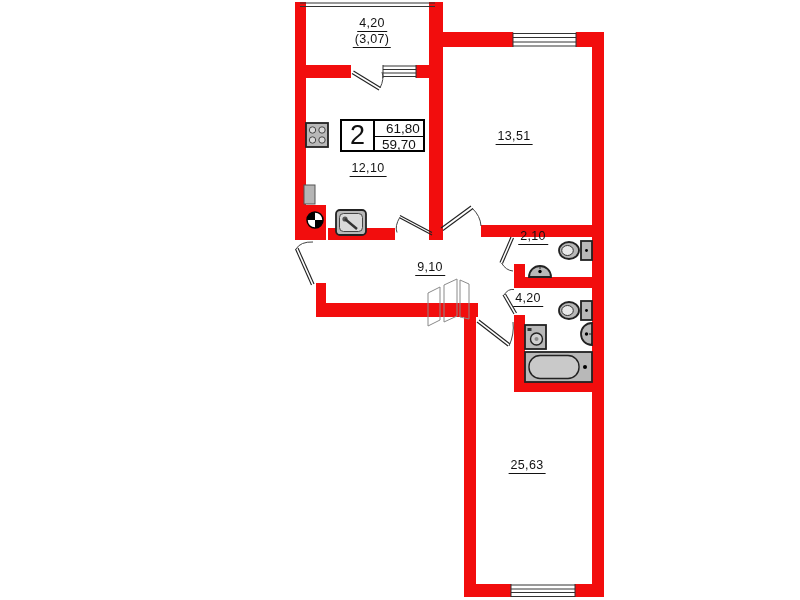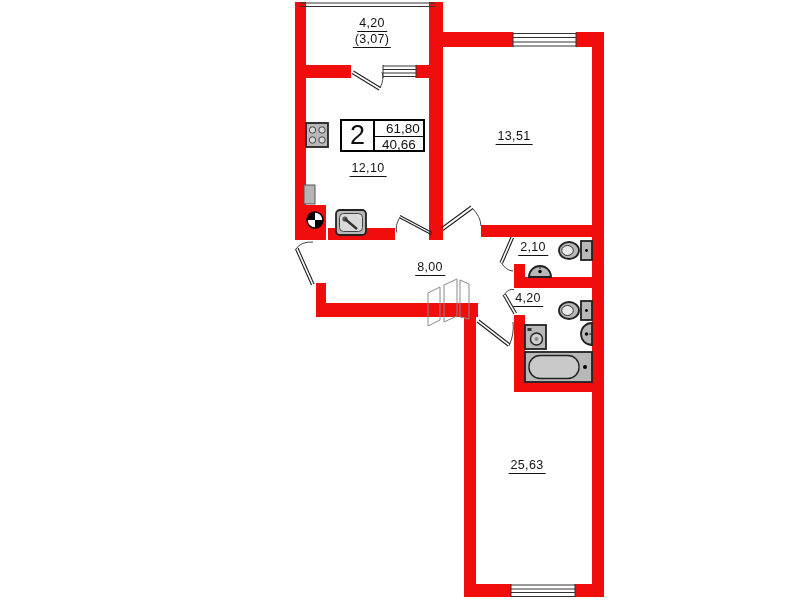--- a/index.html
+++ b/index.html
@@ -197,24 +197,24 @@
     </g>
   </svg>
 
   <div class="label" style="left:324px;top:17px">4,20</div>
   <div class="label" style="left:324px;top:33px">(3,07)</div>
 
   <div class="statsbox">
     <div class="roomcount">2</div>
     <div class="areas">
       <div>61,80</div>
-      <div>40,66</div>
+      <div>59,70</div>
     </div>
   </div>
 
   <div class="label" style="left:320px;top:162px">12,10</div>
   <div class="label" style="left:466px;top:130px">13,51</div>
-  <div class="label" style="left:485px;top:241px">2,10</div>
+  <div class="label" style="left:485px;top:230px">2,10</div>
   <div class="label" style="left:480px;top:292px">4,20</div>
-  <div class="label" style="left:382px;top:261px">8,00</div>
+  <div class="label" style="left:382px;top:261px">9,10</div>
   <div class="label" style="left:479px;top:459px">25,63</div>
 
 </div>
 
 </body></html>

